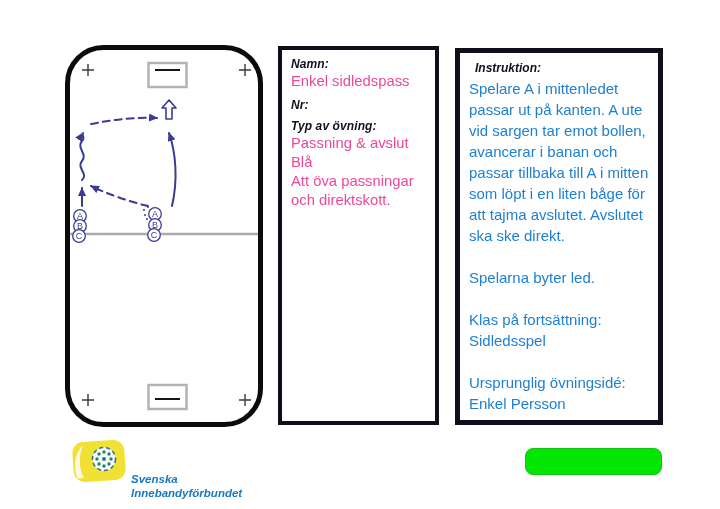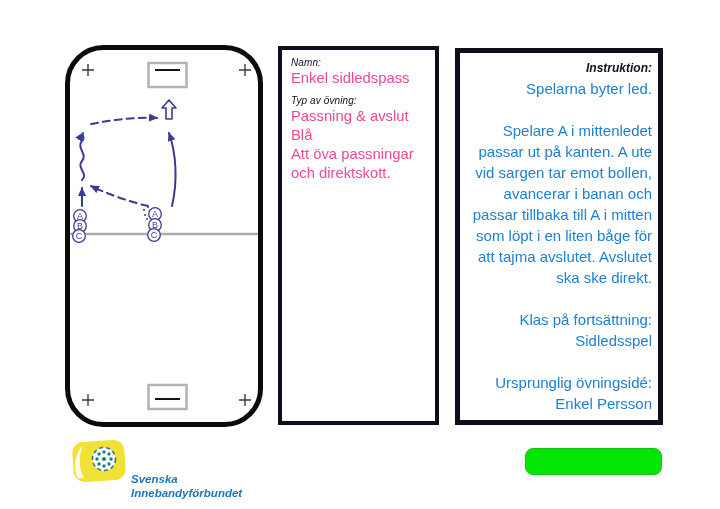--- a/index.html
+++ b/index.html
@@ -5,28 +5,28 @@
   html,body{margin:0;padding:0;background:#fff;}
   .page{position:relative;width:720px;height:509px;background:#ffffff;overflow:hidden;
         font-family:"Liberation Sans",sans-serif;}
 
   
   .rink-wrap{position:absolute;left:60px;top:40px;width:205px;height:392px;}
 
   
   .panel-details{position:absolute;left:278px;top:46px;width:161px;height:379px;
     box-sizing:border-box;border:4px solid #0e0e1c;background:#fff;padding:7px 4px 0 9px;}
-  .flabel{font-style:italic;font-weight:normal;font-size:10px;color:#10101e;
+  .flabel{font-style:italic;font-weight:bold;font-size:12px;color:#10101e;
     margin:7px 0 1px 0;letter-spacing:0.1px;}
   .flabel.first{margin-top:0;}
   .fvalue{font-size:14.8px;line-height:19px;color:#ec4899;}
 
   
   .panel-instruction{position:absolute;left:455px;top:48px;width:208px;height:377px;
-    box-sizing:border-box;border:5px solid #0e0e1c;background:#fff;padding:5px 6px 16px 9px;text-align:right;}
+    box-sizing:border-box;border:5px solid #0e0e1c;background:#fff;padding:5px 6px 16px 9px;}
   .ilabel{font-style:italic;font-weight:bold;font-size:12px;color:#10101e;margin:3px 0 3px 6px;}
   .itext p{font-size:15px;line-height:21px;color:#1e80d2;margin:0 0 21px 0;white-space:pre-line;}
 
   
   .logo{position:absolute;left:66px;top:436px;width:220px;height:50px;}
   .logo-badge{position:absolute;left:0;top:0;}
   .logo-text{position:absolute;left:65px;top:6px;color:#1877c0;font-style:italic;
     font-weight:bold;font-size:11.5px;line-height:14px;white-space:nowrap;margin-top:30px;}
 
   
@@ -120,34 +120,35 @@
           <text x="94" y="198.3">C</text>
         </g>
       </g>
     </svg>
   </div>
 
   <div class="panel-details">
     <div class="flabel first">Namn:</div>
     <div class="fvalue">Enkel sidledspass</div>
 
+    <div class="flabel">Nr:</div>
 
     <div class="flabel">Typ av övning:</div>
     <div class="fvalue">Passning &amp; avslut</div>
 
     <div class="fvalue">Blå</div>
 
     <div class="fvalue">Att öva passningar och direktskott.</div>
   </div>
 
   <div class="panel-instruction">
     <div class="ilabel">Instruktion:</div>
     <div class="itext">
+      <p>Spelare A i mittenledet passar ut på kanten. A ute vid sargen tar emot bollen, avancerar i banan och passar tillbaka till A i mitten som löpt i en liten båge för att tajma avslutet. Avslutet ska ske direkt.</p>
       <p>Spelarna byter led.</p>
-      <p>Spelare A i mittenledet passar ut på kanten. A ute vid sargen tar emot bollen, avancerar i banan och passar tillbaka till A i mitten som löpt i en liten båge för att tajma avslutet. Avslutet ska ske direkt.</p>
       <p>Klas på fortsättning:
 Sidledsspel</p>
       <p>Ursprunglig övningsidé:
 Enkel Persson</p>
     </div>
   </div>
 
   <div class="logo">
     <div class="logo-badge">
       <svg width="64" height="50" viewBox="0 0 64 50" xmlns="http://www.w3.org/2000/svg">

